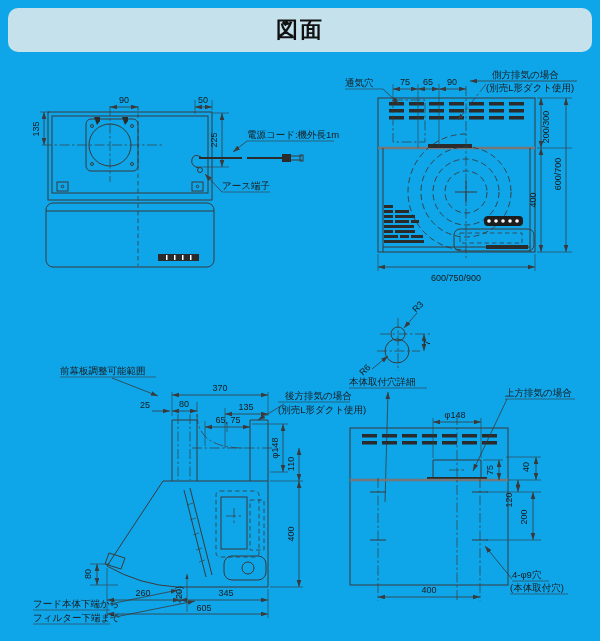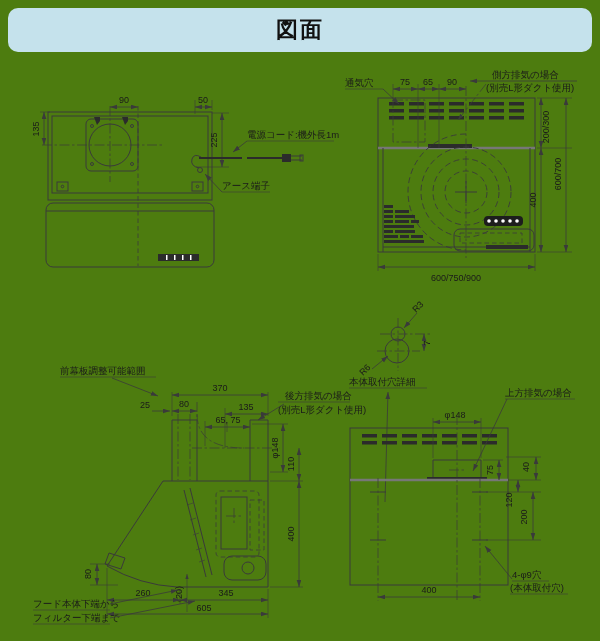--- a/index.html
+++ b/index.html
@@ -1,16 +1,16 @@
 <!DOCTYPE html>
 <html><head>
 <meta charset="utf-8">
 <style>
   html,body{margin:0;padding:0;background:#ffffff;}
-  .page{position:relative;width:600px;height:641px;background:#4d7c0f;overflow:hidden;
+  .page{position:relative;width:600px;height:641px;background:#0ea5e9;overflow:hidden;
         font-family:"Liberation Sans",sans-serif;}
   .hdr{position:absolute;left:8px;top:8px;width:584px;height:44px;background:#c5e2ec;
        border-radius:10px;display:flex;align-items:center;justify-content:center;}
   .hdr span{font-size:22px;font-weight:bold;color:#111;letter-spacing:2px;}
   svg{position:absolute;left:0;top:0;}
   svg text{font-family:"Liberation Sans",sans-serif;fill:#1a1a1a;}
   .jp{font-size:9.5px;}
   .dm{font-size:9px;}
   .mid{text-anchor:middle;}
   .s{stroke:#3a3a3a;stroke-width:1;fill:none;}

